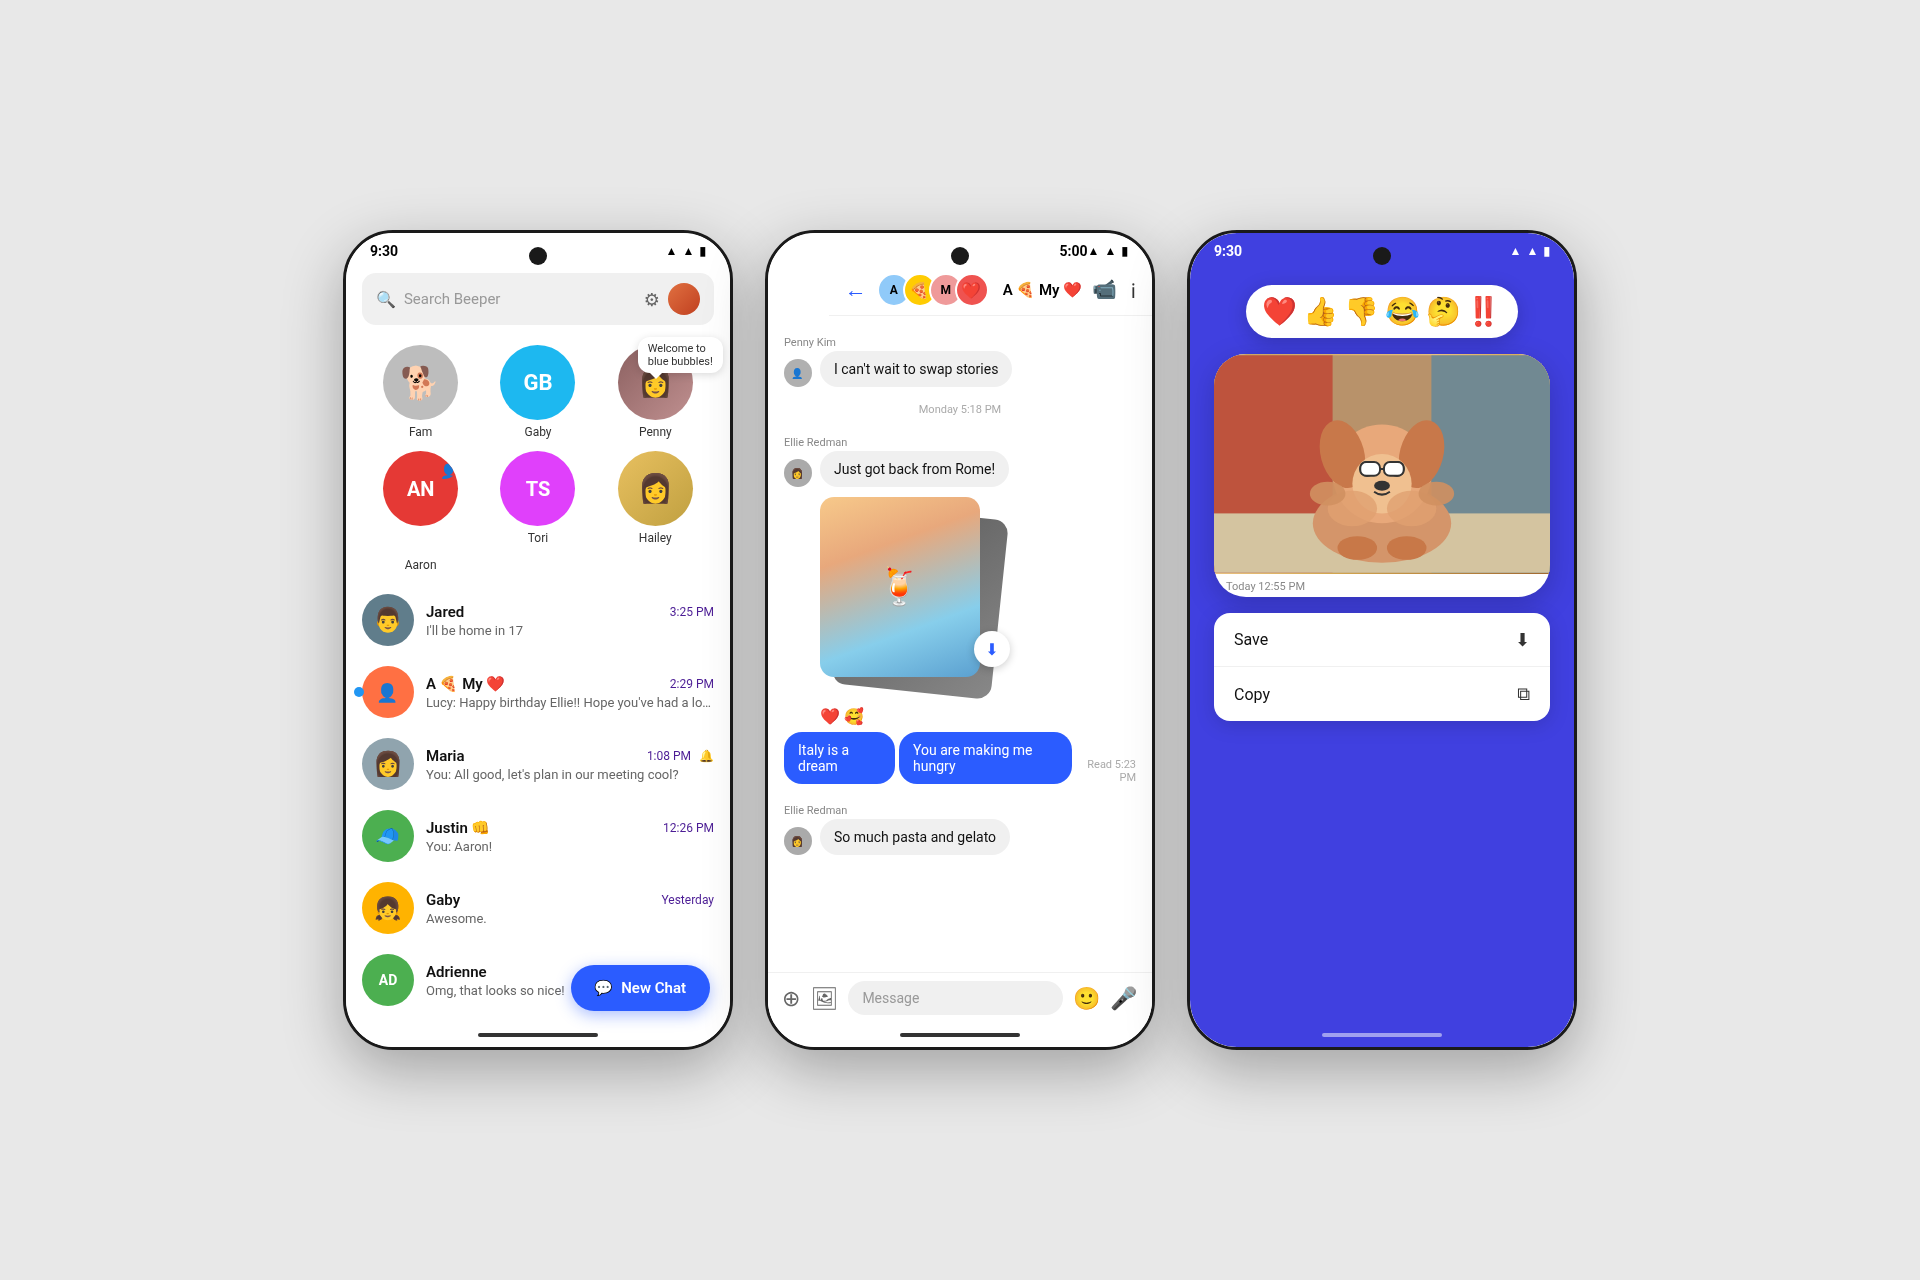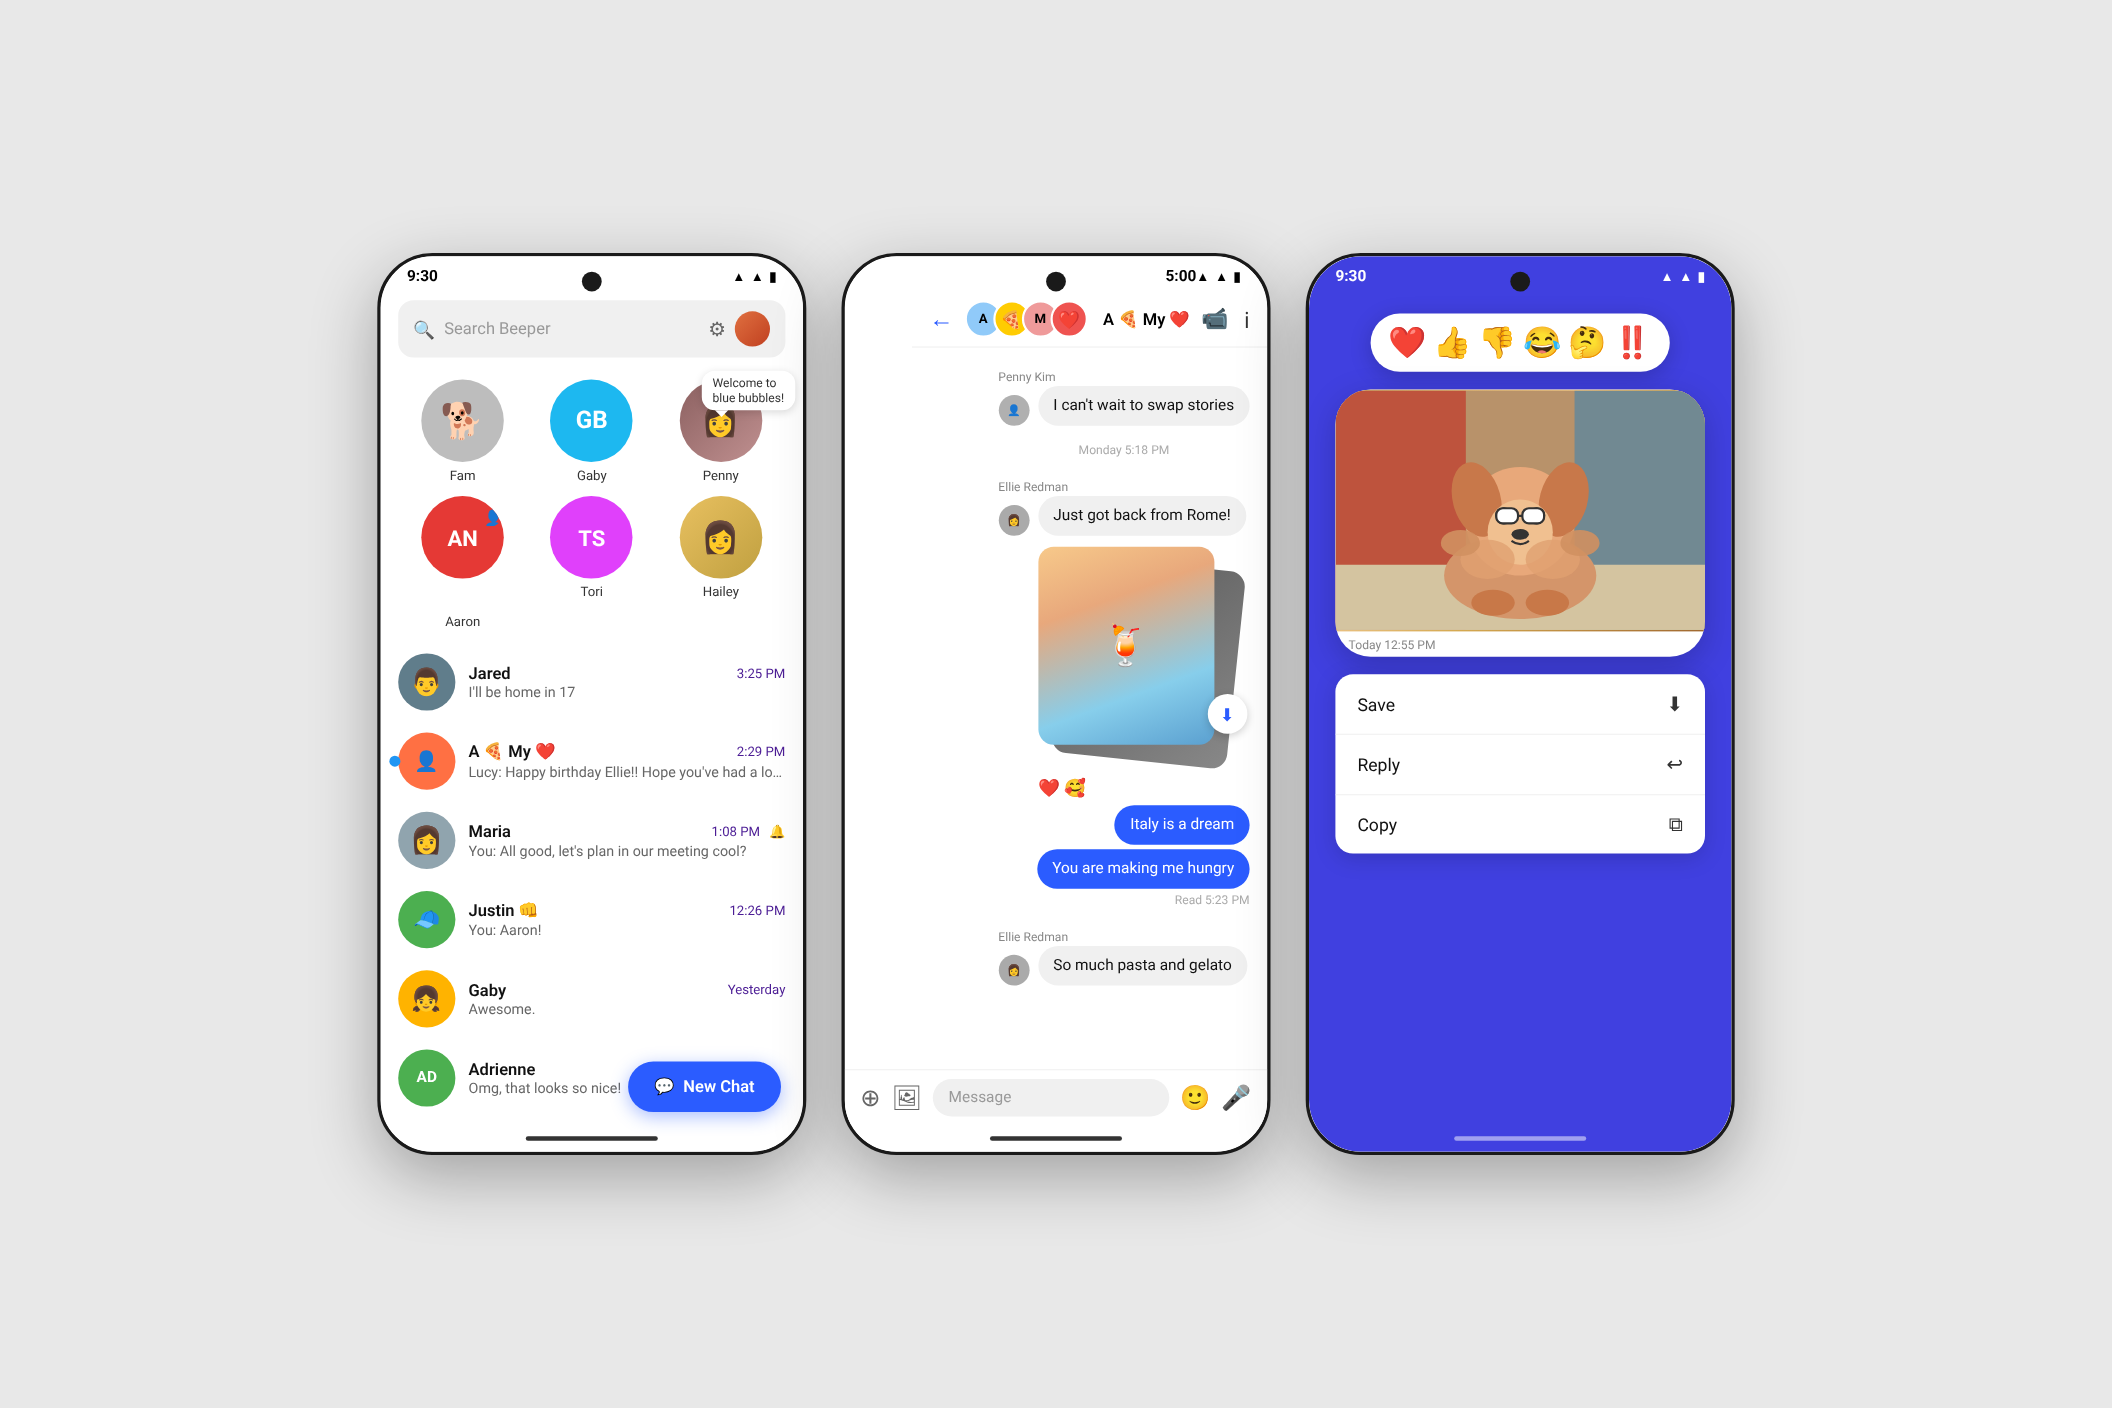--- a/index.html
+++ b/index.html
@@ -313,21 +313,21 @@
       font-size: 16px;
       color: #2b5cff;
     }
     .reactions-bar {
       display: flex;
       gap: 4px;
       margin-left: 36px;
       margin-top: 4px;
     }
     .reaction { font-size: 16px; }
-    .sent-group { display: flex; flex-direction: column; align-items: flex-end; gap: 4px; }
+    .sent-group { display: flex; flex-direction: row; align-items: flex-end; gap: 4px; }
     .read-label { font-size: 11px; color: #aaa; text-align: right; }
     .input-bar {
       position: absolute;
       bottom: 24px;
       left: 0;
       right: 0;
       display: flex;
       align-items: center;
       padding: 8px 14px;
       gap: 10px;
@@ -747,24 +747,20 @@
       </div>
       <div class="dog-timestamp">Today  12:55 PM</div>
     </div>
 
     <div class="context-menu">
       <div class="context-item">
         <span>Save</span>
         <span class="context-item-icon">⬇</span>
       </div>
       <div class="context-item">
-        <span>Reply</span>
-        <span class="context-item-icon">↩</span>
-      </div>
-      <div class="context-item">
         <span>Copy</span>
         <span class="context-item-icon">⧉</span>
       </div>
     </div>
 
     <div class="home-indicator" style="background:#fff; opacity:0.5;"></div>
   </div>
 </div>
 
 </body></html>

